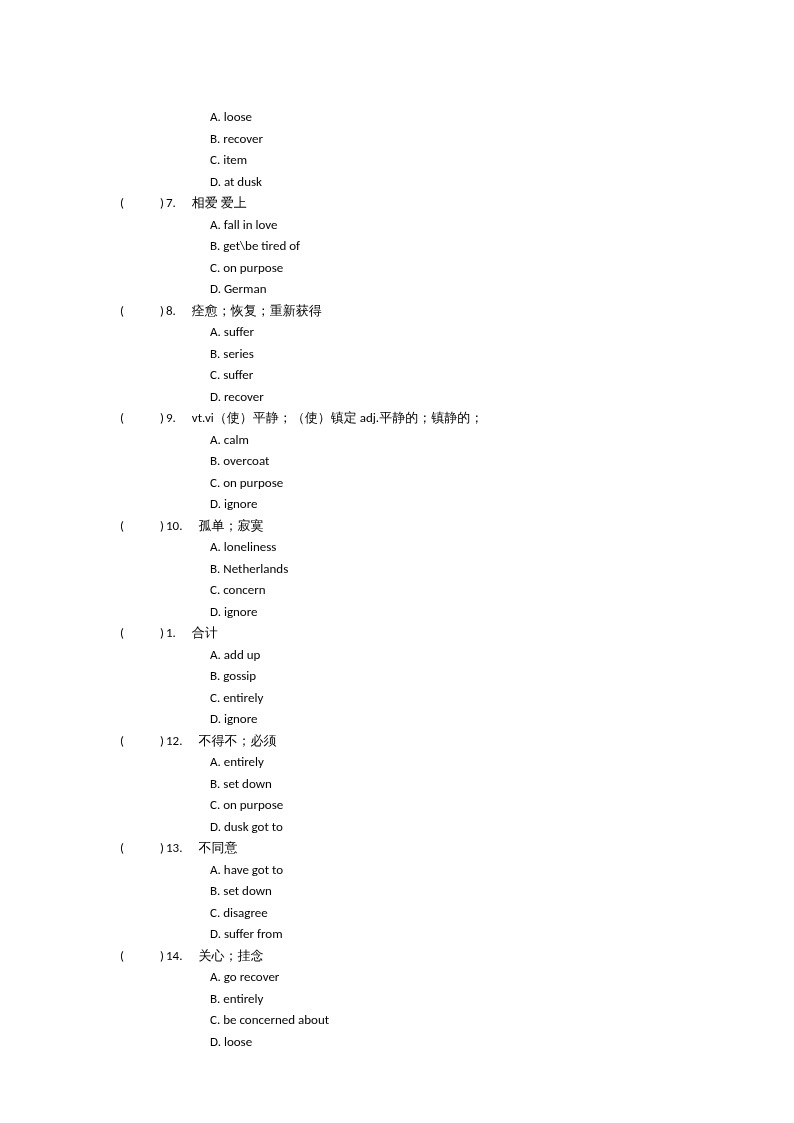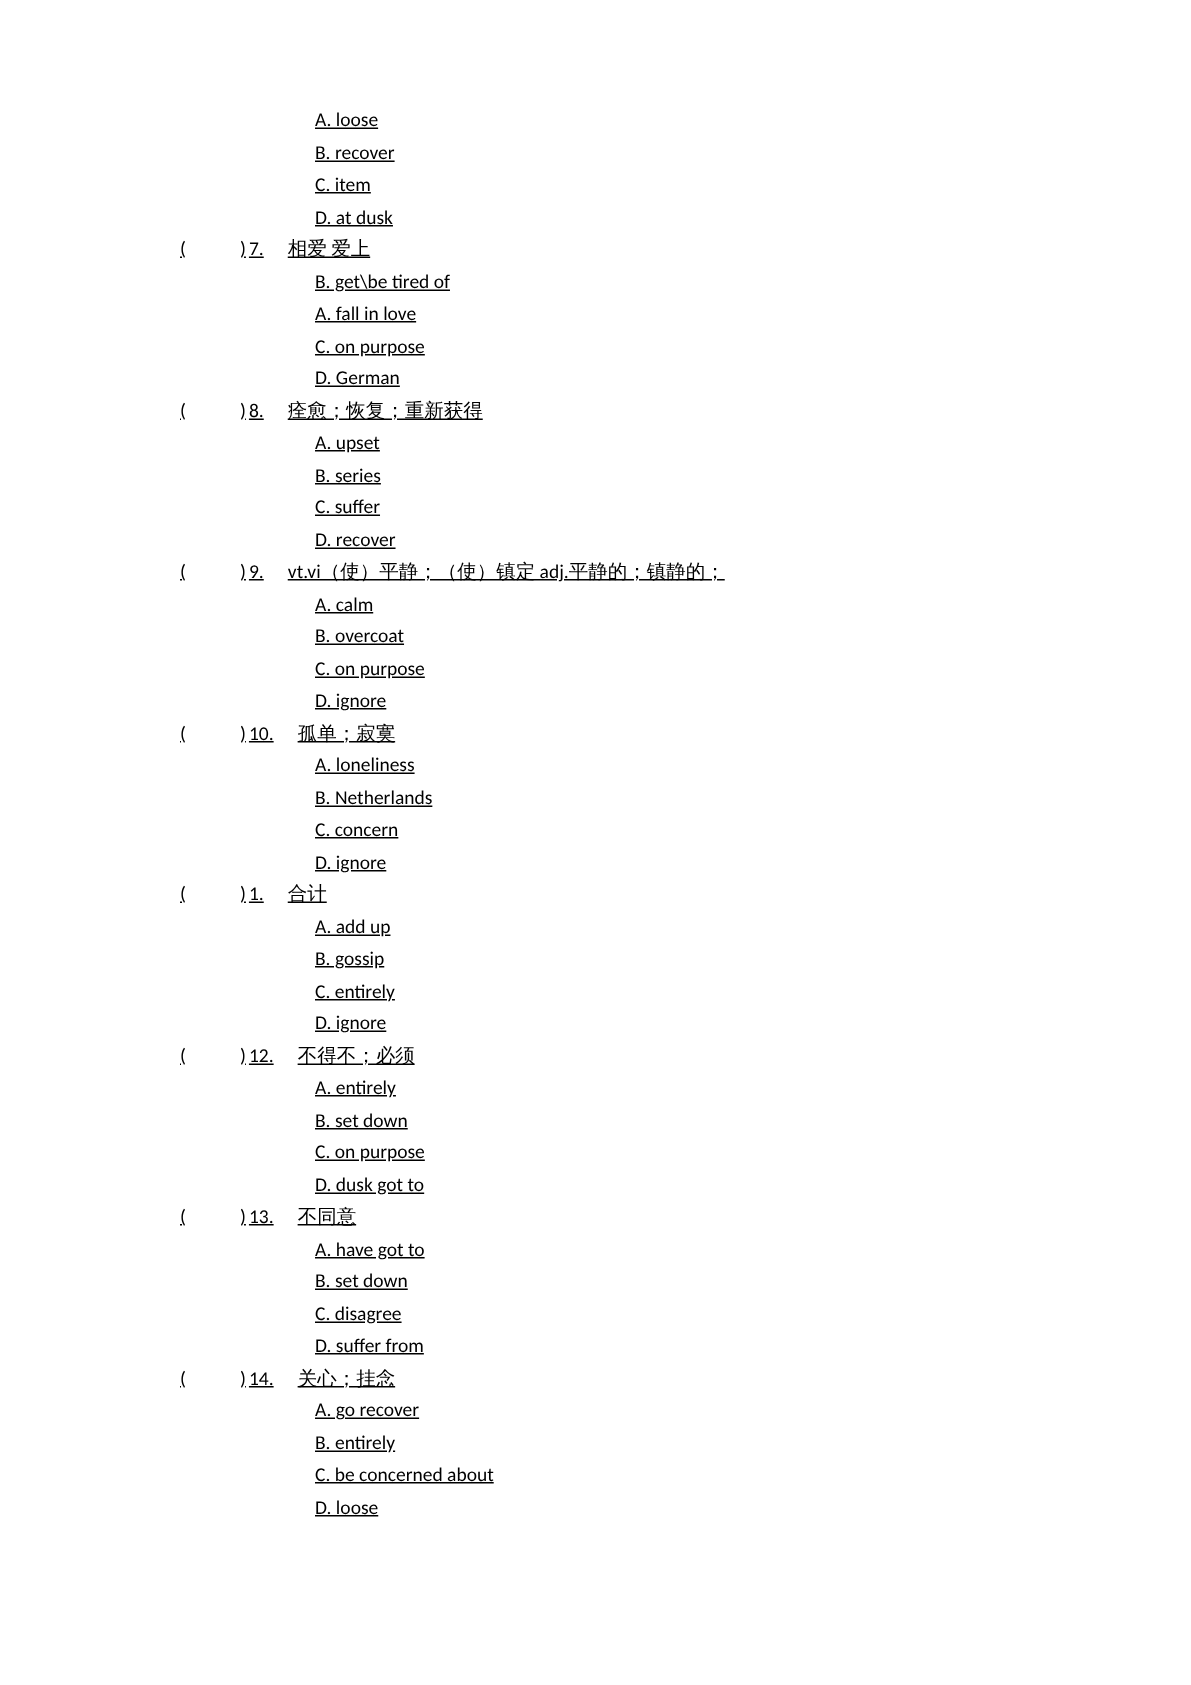--- a/index.html
+++ b/index.html
@@ -6,23 +6,22 @@
     margin: 0;
     padding: 0;
     width: 794px;
     height: 1123px;
     font-family: Calibri, "Microsoft YaHei", sans-serif;
     font-size: 13px;
     color: #000;
     background: #fff;
   }
   .content {
-    padding-top: 70px;
+    padding-top: 106px;
     padding-left: 120px;
-    text-decoration: underline;
   }
   .option-line {
     padding-left: 90px;
     line-height: 21.5px;
     height: 21.5px;
   }
   .question-line {
     line-height: 21.5px;
     height: 21.5px;
     display: flex;
@@ -52,32 +51,32 @@
   <div class="option-line">B. recover</div>
   <div class="option-line">C. item</div>
   <div class="option-line">D. at dusk</div>
 
   <div class="question-line">
     <span class="paren-open">(</span>
     <span class="paren-close">)</span>
     <span class="qnum">7.</span>
     <span class="qtext">相爱 爱上</span>
   </div>
+  <div class="option-line">A. fall in love</div>
   <div class="option-line">B. get\be tired of</div>
-  <div class="option-line">A. fall in love</div>
   <div class="option-line">C. on purpose</div>
   <div class="option-line">D. German</div>
 
   <div class="question-line">
     <span class="paren-open">(</span>
     <span class="paren-close">)</span>
     <span class="qnum">8.</span>
     <span class="qtext"> 痊愈；恢复；重新获得</span>
   </div>
-  <div class="option-line">A. upset</div>
+  <div class="option-line">A. suffer</div>
   <div class="option-line">B. series</div>
   <div class="option-line">C. suffer</div>
   <div class="option-line">D. recover</div>
 
   <div class="question-line">
     <span class="paren-open">(</span>
     <span class="paren-close">)</span>
     <span class="qnum">9.</span>
     <span class="qtext">  vt.vi（使）平静；（使）镇定  adj.平静的；镇静的；</span>
   </div>

